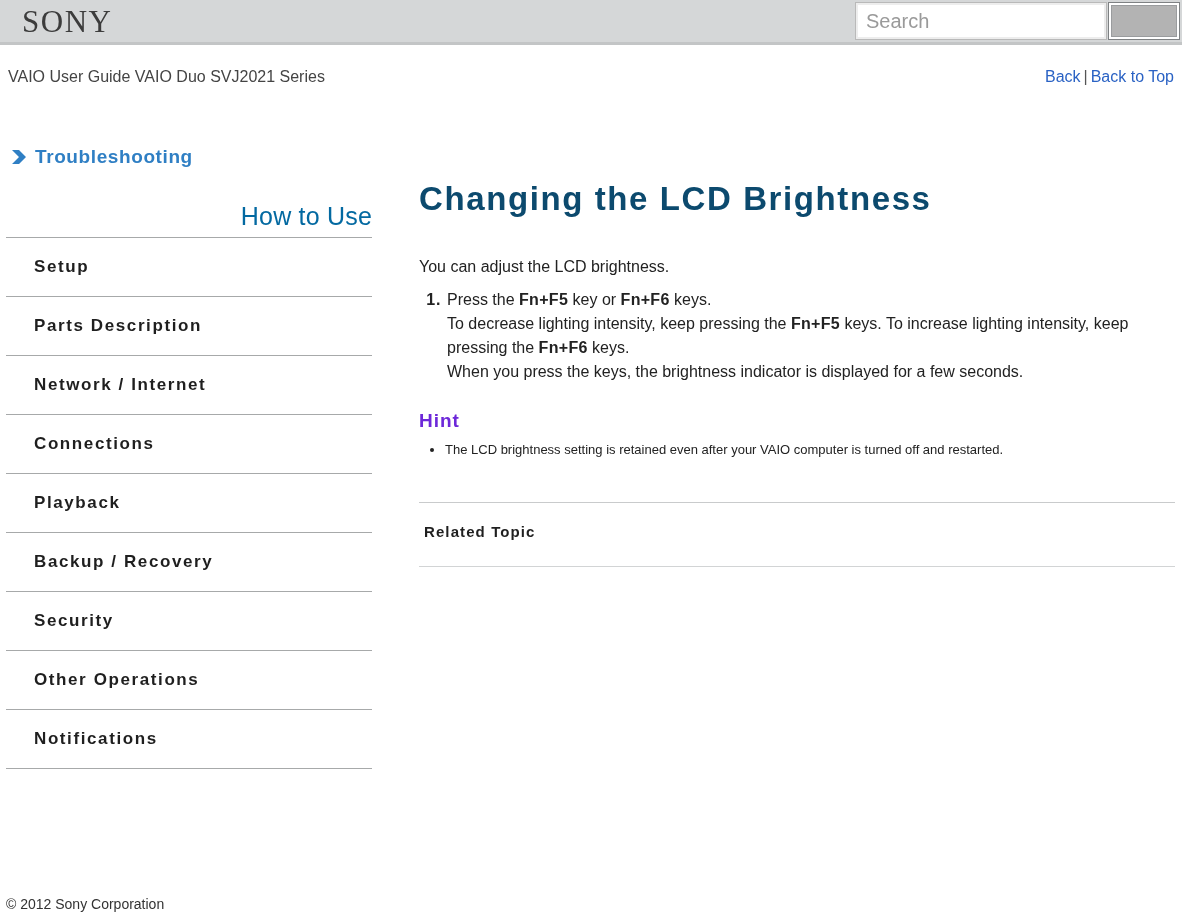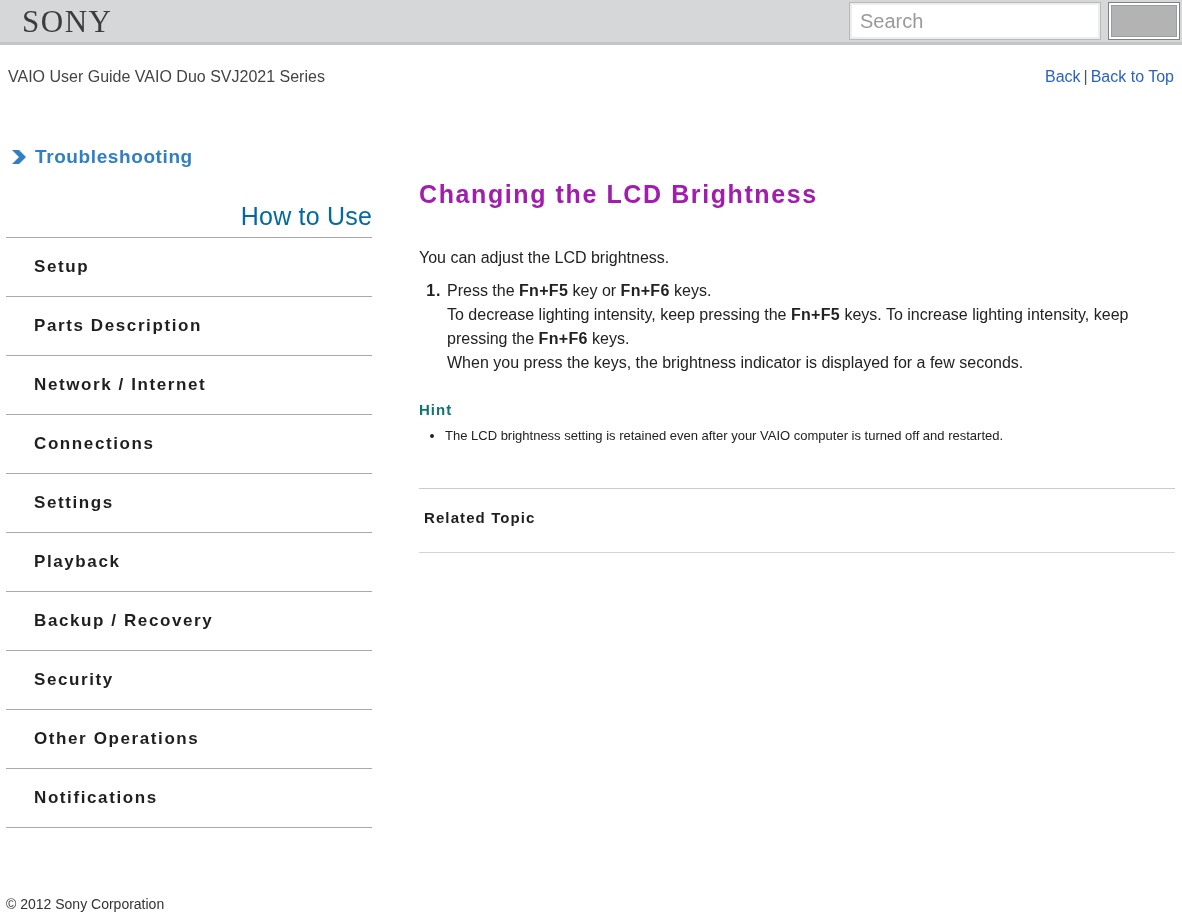--- a/index.html
+++ b/index.html
@@ -38,21 +38,21 @@
     color: #3c3c3c;
     line-height: 36px;
     user-select: none;
   }
   .search-wrap {
     position: absolute;
     right: 3px;
     top: 3px;
     display: flex;
     align-items: flex-start;
-    gap: 9px;
+    gap: 3px;
   }
   .search-input {
     width: 250px;
     height: 36px;
     border: 2px solid #ededed;
     outline: 1px solid #b9b9b9;
     background: #ffffff;
     font-family: "Liberation Sans", sans-serif;
     font-size: 20px;
     color: #333333;
@@ -161,24 +161,24 @@
 
   
   .content {
     position: absolute;
     left: 419px;
     top: 180px;
     width: 756px;
   }
   .content h1 {
     margin: 0;
-    font-size: 25px;
+    font-size: 33px;
     font-weight: bold;
     letter-spacing: 1.6px;
-    color: #a21caf;
+    color: #0c4a6e;
   }
   .lead {
     margin: 40px 0 0 0;
     font-size: 16px;
     color: #222222;
   }
   .steps {
     margin: 12px 0 0 0;
     padding-left: 28px;
     font-size: 16px;
@@ -190,24 +190,24 @@
   .steps > li::marker {
     font-weight: bold;
     letter-spacing: 1px;
   }
   .key {
     font-weight: bold;
     letter-spacing: 0.3px;
   }
   .sub-heading {
     margin: 26px 0 0 0;
-    font-size: 15px;
+    font-size: 19px;
     font-weight: bold;
     letter-spacing: 1px;
-    color: #0f766e;
+    color: #6d28d9;
   }
   .bullets {
     margin: 6px 0 0 0;
     padding-left: 26px;
     font-size: 13px;
     line-height: 24px;
   }
   .bullets li::marker { font-size: 13px; }
   .divider {
     margin: 40px 0 0 0;
@@ -276,23 +276,20 @@
     <li class="nav-item">
         <span>Parts Description</span>
       </li>
     <li class="nav-item">
         <span>Network / Internet</span>
       </li>
     <li class="nav-item">
         <span>Connections</span>
       </li>
     <li class="nav-item">
-        <span>Settings</span>
-      </li>
-    <li class="nav-item">
         <span>Playback</span>
       </li>
     <li class="nav-item">
         <span>Backup / Recovery</span>
       </li>
     <li class="nav-item">
         <span>Security</span>
       </li>
     <li class="nav-item">
         <span>Other Operations</span>

